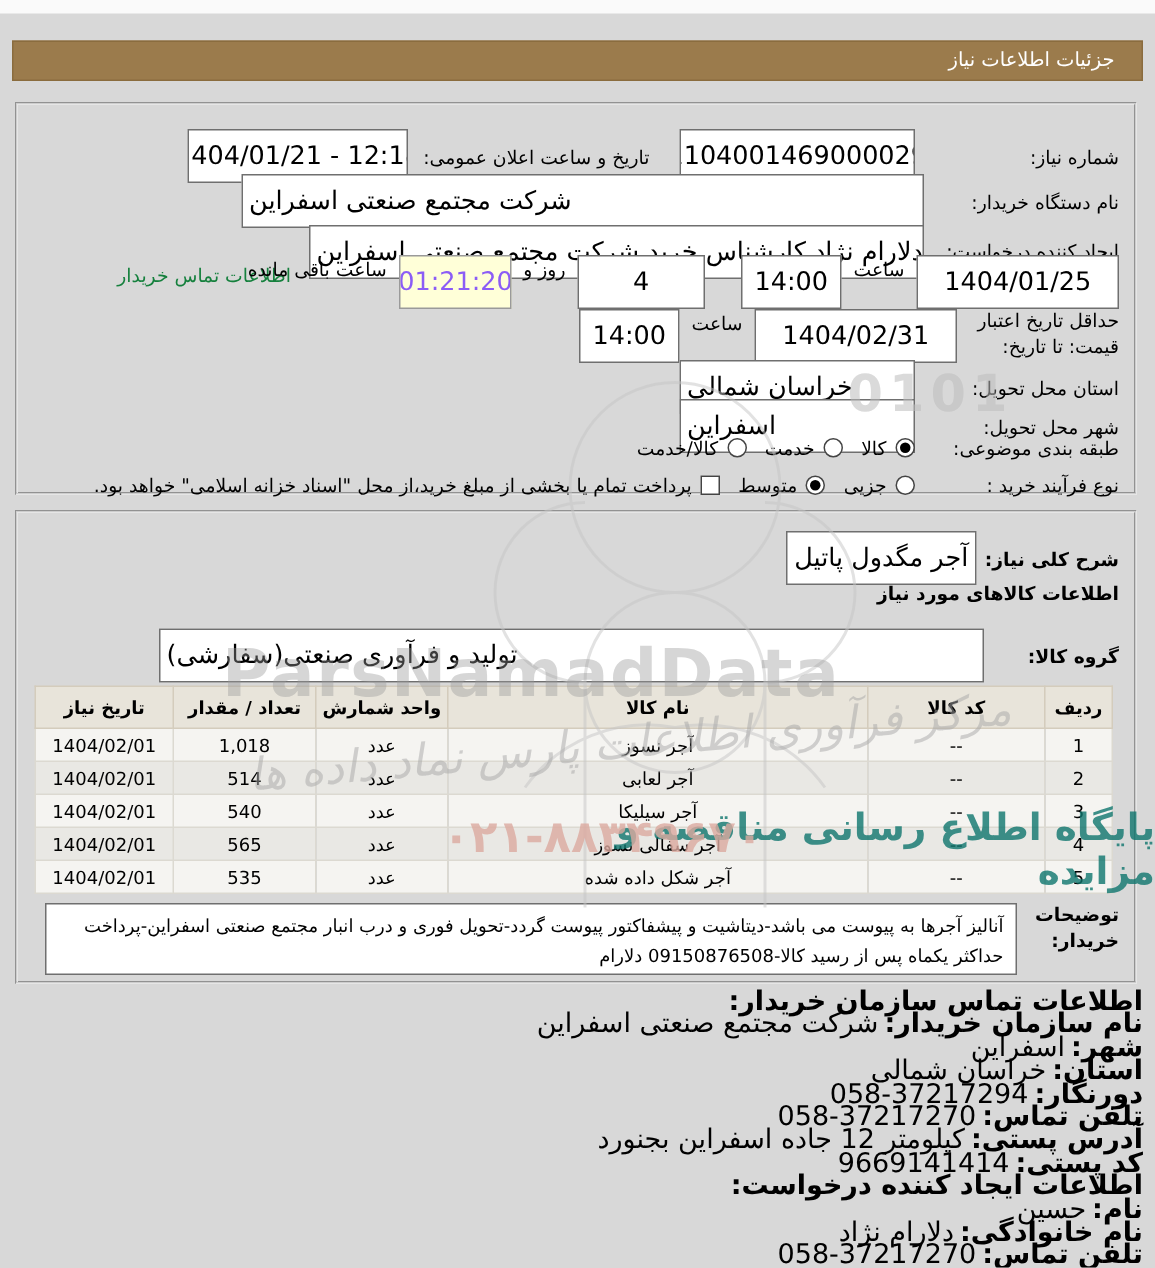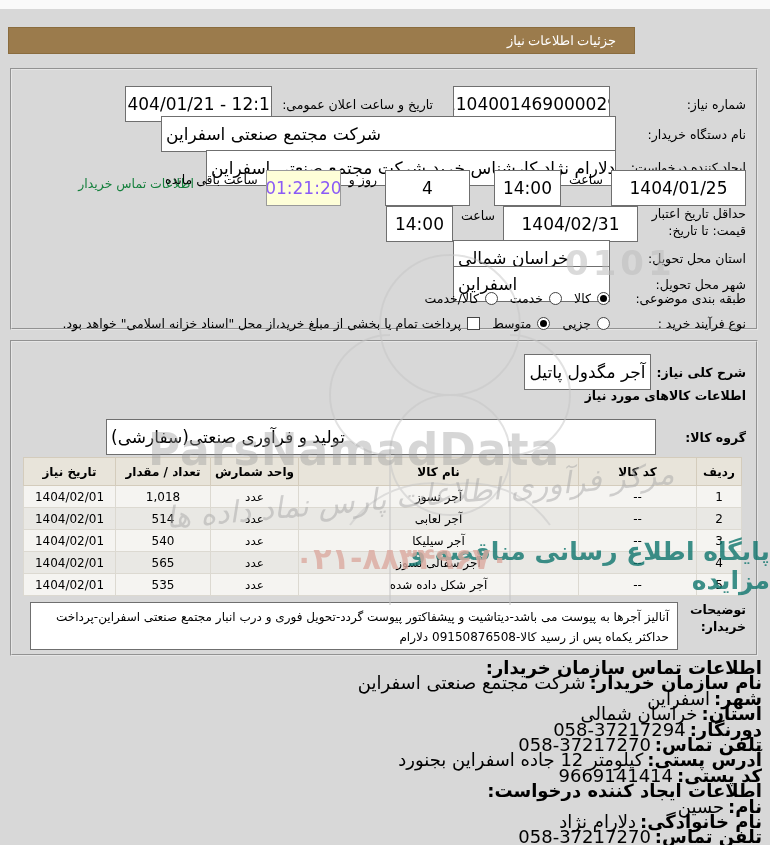--- a/index.html
+++ b/index.html
@@ -8,23 +8,23 @@
     width:770px; height:845px;
     background:#d8d8d8;
     font-family:"DejaVu Sans", sans-serif;
     direction:rtl;
     position:relative;
     overflow:hidden;
     color:#000;
   }
   .top-strip { position:absolute; top:0; left:0; width:770px; height:9px; background:#fafafa; }
   .title-bar {
-    position:absolute; top:27px; left:8px; width:627px; height:27px;
+    position:absolute; top:27px; left:8px; width:754px; height:27px;
     background:#9b7b4c; border:1px solid #8a6c3e;
-    color:#fff; font-size:13px; line-height:25px; padding-right:18px;font-family:Liberation Serif, serif;
+    color:#fff; font-size:13px; line-height:25px; padding-right:18px;
   }
   .fieldset {
     position:absolute; left:10px; width:748px;
     border:2px groove #e6e6e6;
   }
   #fs1 { top:68px; height:262px; }
   #fs2 { top:340px; height:316px; }
   .row { position:absolute; right:10px; display:flex; align-items:center; font-size:12.5px; }
   .row.top-align { align-items:flex-start; }
   .lbl { color:#000; white-space:nowrap; }

